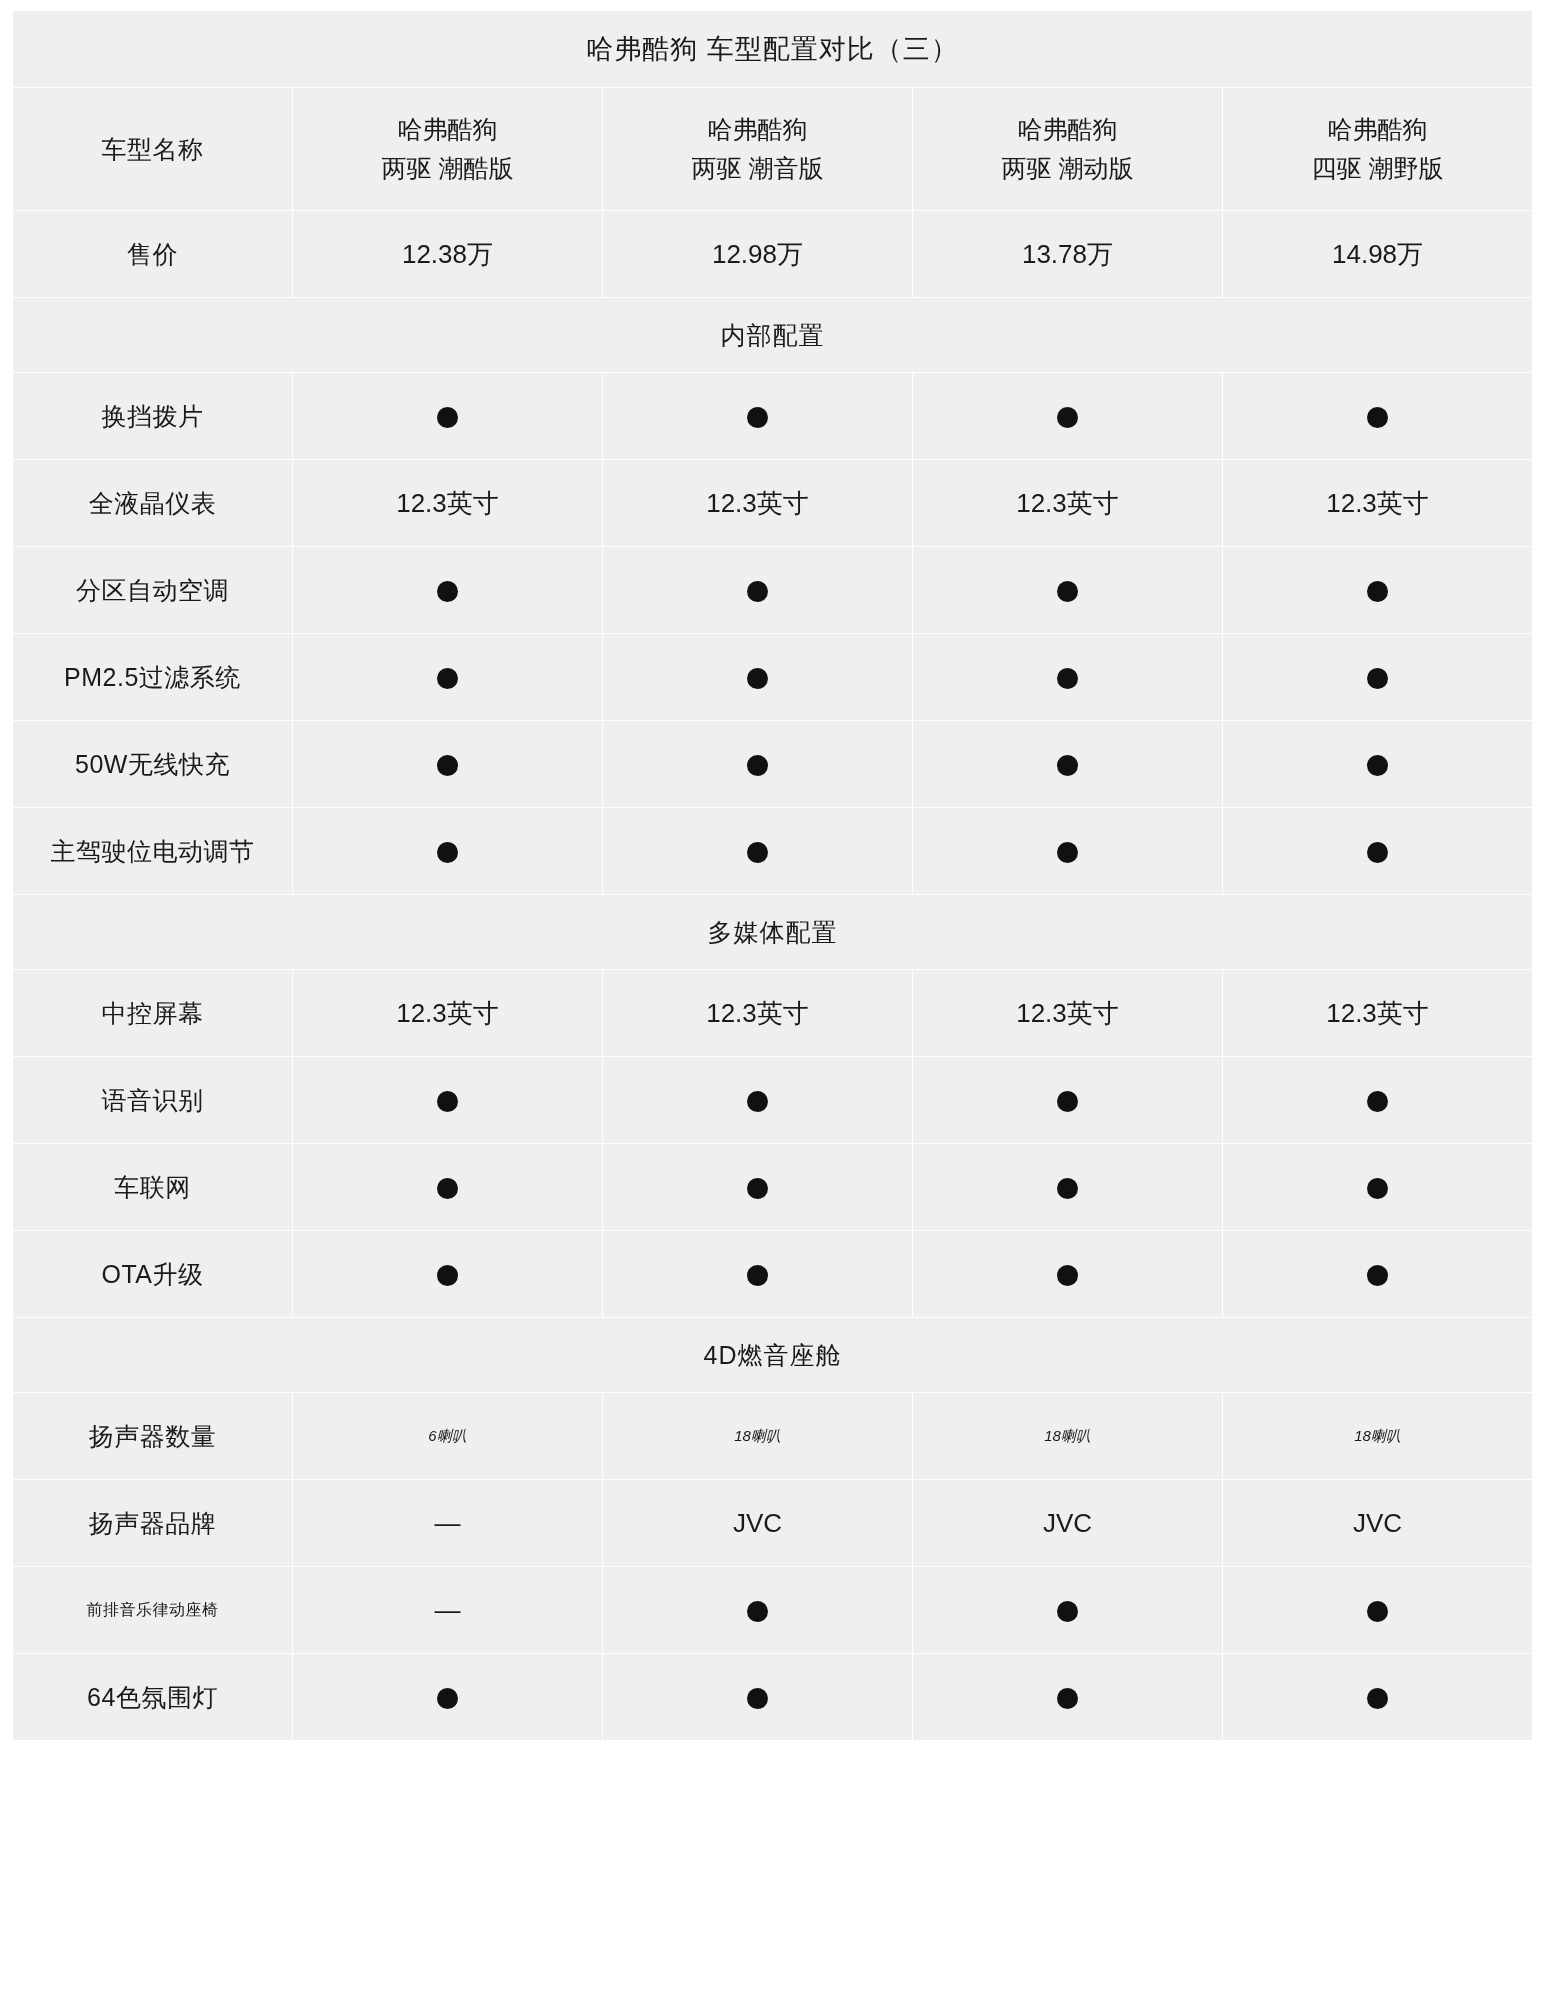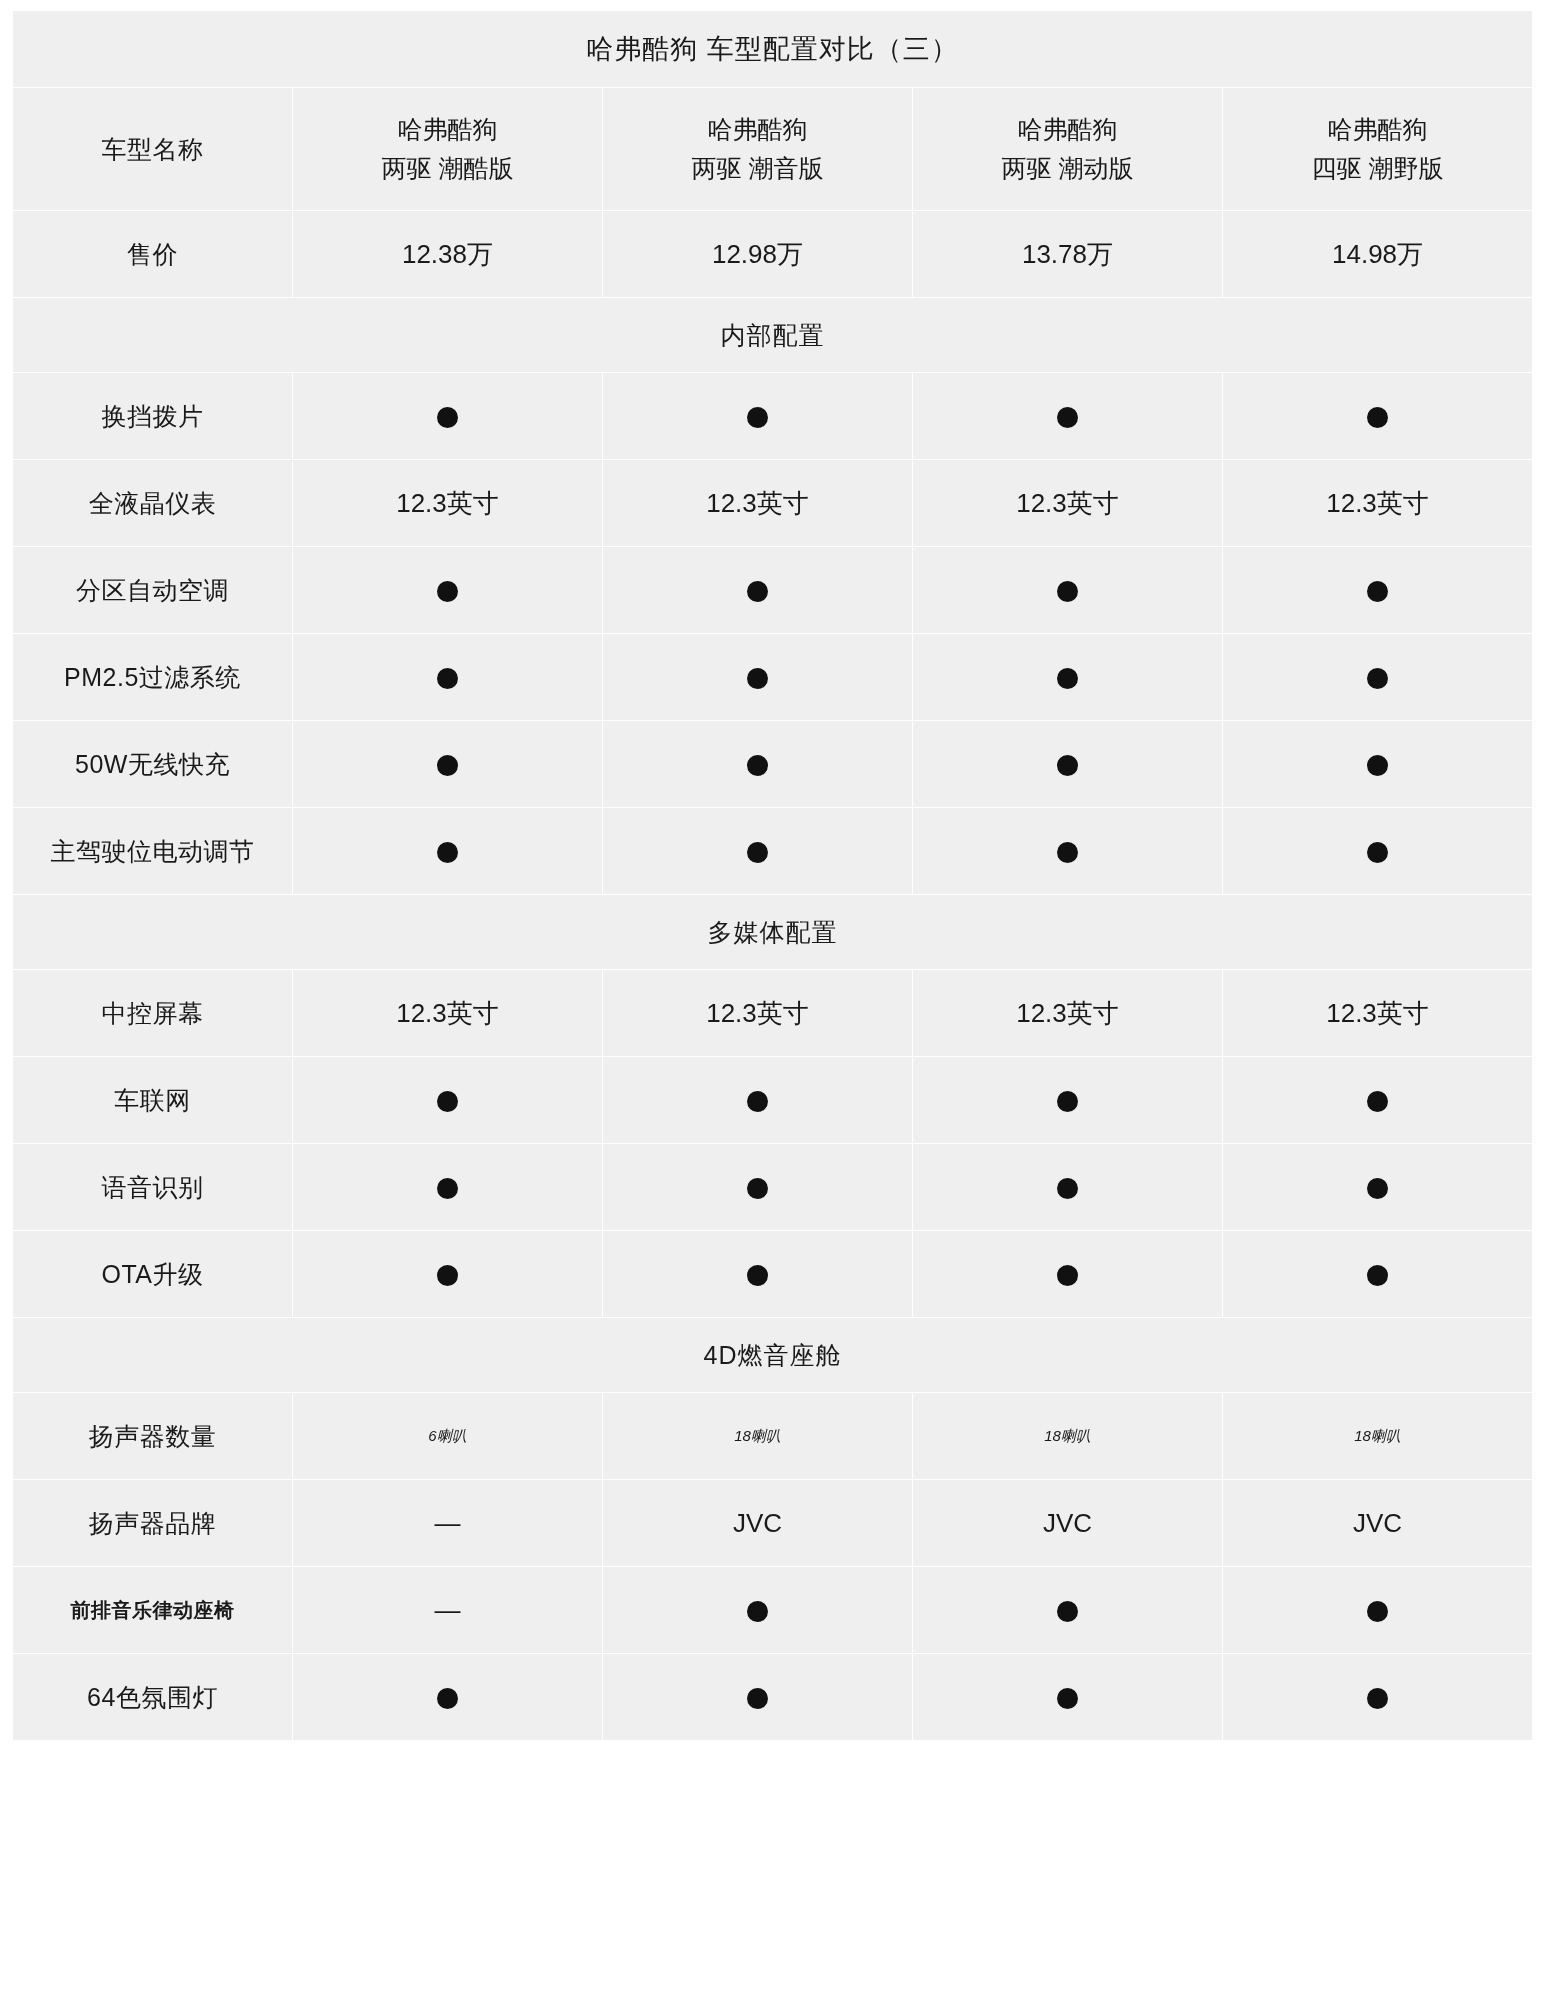--- a/index.html
+++ b/index.html
@@ -78,22 +78,21 @@
     border-radius: 50%;
     background: #111111;
     vertical-align: middle;
   }
   .dash {
     display: inline-block;
     font-size: 26px;
     color: #1a1a1a;
   }
   .label-small {
-    font-size: 20px;
-    font-weight: bold;
+    font-size: 16px;
   }
 </style>
 </head>
 <body>
 
 <div class="page">
   <table class="spec">
     <colgroup>
       <col style="width:280px">
       <col style="width:310px">
@@ -185,28 +184,28 @@
         <td colspan="5">多媒体配置</td>
       </tr>
       <tr class="data-row">
         <td class="row-label">中控屏幕</td>
         <td class="value-cell">12.3英寸</td>
         <td class="value-cell">12.3英寸</td>
         <td class="value-cell">12.3英寸</td>
         <td class="value-cell">12.3英寸</td>
       </tr>
       <tr class="data-row">
+        <td class="row-label">语音识别</td>
+        <td class="value-cell"><span class="dot"></span></td>
+        <td class="value-cell"><span class="dot"></span></td>
+        <td class="value-cell"><span class="dot"></span></td>
+        <td class="value-cell"><span class="dot"></span></td>
+      </tr>
+      <tr class="data-row">
         <td class="row-label">车联网</td>
-        <td class="value-cell"><span class="dot"></span></td>
-        <td class="value-cell"><span class="dot"></span></td>
-        <td class="value-cell"><span class="dot"></span></td>
-        <td class="value-cell"><span class="dot"></span></td>
-      </tr>
-      <tr class="data-row">
-        <td class="row-label">语音识别</td>
         <td class="value-cell"><span class="dot"></span></td>
         <td class="value-cell"><span class="dot"></span></td>
         <td class="value-cell"><span class="dot"></span></td>
         <td class="value-cell"><span class="dot"></span></td>
       </tr>
       <tr class="data-row">
         <td class="row-label">OTA升级</td>
         <td class="value-cell"><span class="dot"></span></td>
         <td class="value-cell"><span class="dot"></span></td>
         <td class="value-cell"><span class="dot"></span></td>

